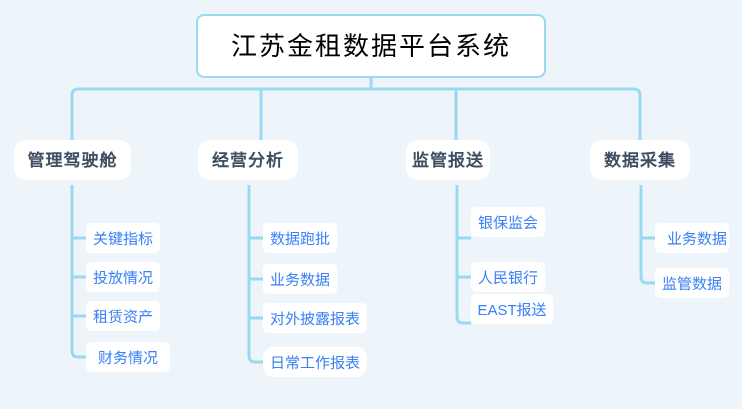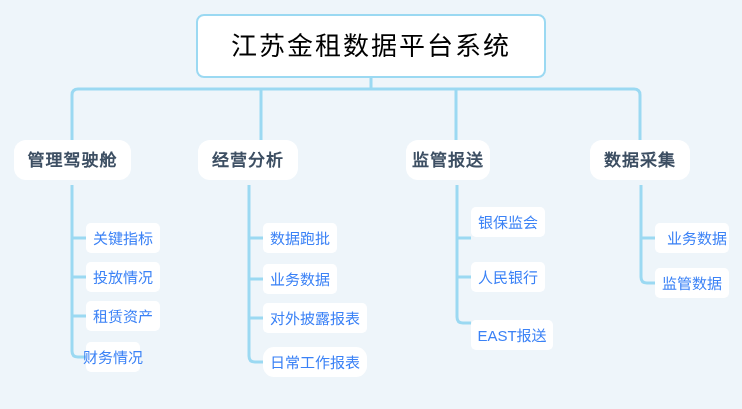--- a/index.html
+++ b/index.html
@@ -150,21 +150,21 @@
 
   <div class="leaf-node" style="left:86px; top:223px; width:74px;">
     <span class="leaf-label">关键指标</span>
   </div>
   <div class="leaf-node" style="left:86px; top:262px; width:74px;">
     <span class="leaf-label">投放情况</span>
   </div>
   <div class="leaf-node" style="left:86px; top:301px; width:74px;">
     <span class="leaf-label">租赁资产</span>
   </div>
-  <div class="leaf-node" style="left:86px; top:342px; width:54px;">
+  <div class="leaf-node" style="left:86px; top:342px; width:84px;">
     <span class="leaf-label">财务情况</span>
   </div>
 
   <div class="leaf-node" style="left:263px; top:223px; width:74px;">
     <span class="leaf-label">数据跑批</span>
   </div>
   <div class="leaf-node" style="left:263px; top:264px; width:74px;">
     <span class="leaf-label">业务数据</span>
   </div>
   <div class="leaf-node" style="left:263px; top:303px; width:104px;">
@@ -173,21 +173,21 @@
   <div class="leaf-node" style="left:263px; top:347px; width:104px;border-radius:11px;">
     <span class="leaf-label">日常工作报表</span>
   </div>
 
   <div class="leaf-node" style="left:471px; top:207px; width:74px;">
     <span class="leaf-label">银保监会</span>
   </div>
   <div class="leaf-node" style="left:471px; top:262px; width:74px;">
     <span class="leaf-label">人民银行</span>
   </div>
-  <div class="leaf-node" style="left:471px; top:320px; width:82px;">
+  <div class="leaf-node" style="left:471px; top:294px; width:82px;">
     <span class="leaf-label">EAST报送</span>
   </div>
 
   <div class="leaf-node" style="left:655px; top:223px; width:74px;padding-left:20px;">
     <span class="leaf-label">业务数据</span>
   </div>
   <div class="leaf-node" style="left:655px; top:268px; width:74px;">
     <span class="leaf-label">监管数据</span>
   </div>
 

